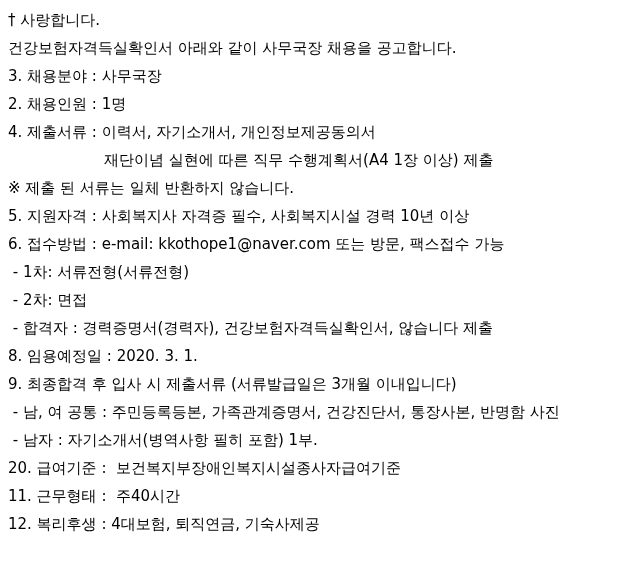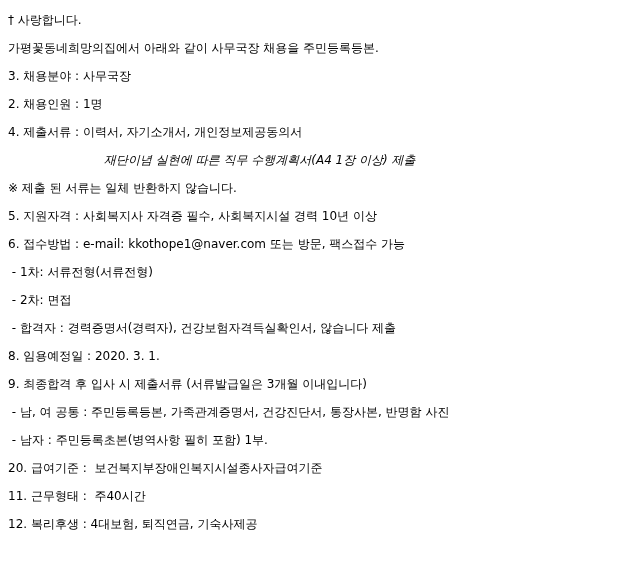--- a/index.html
+++ b/index.html
@@ -13,45 +13,45 @@
     font-family: "DejaVu Sans", sans-serif;
     color: #000000;
     overflow: hidden;
   }
   .doc {
     padding: 6px 0 0 8px;
     box-sizing: border-box;
     width: 624px;
   }
   .line {
-    font-size: 12px;
+    font-size: 15px;
     line-height: 28px;
     white-space: pre;
     letter-spacing: 0px;
   }
-  .indent-1 { padding-left: 96px; font-style: italic; }
+  .indent-1 { padding-left: 96px; }
 </style>
 </head>
 <body>
 
 <div class="doc">
   <div id="lines-container">
       <div class="line">† 사랑합니다.</div>
-      <div class="line">가평꽃동네희망의집에서 아래와 같이 사무국장 채용을 주민등록등본.</div>
+      <div class="line">건강보험자격득실확인서 아래와 같이 사무국장 채용을 공고합니다.</div>
       <div class="line">3. 채용분야 : 사무국장</div>
       <div class="line">2. 채용인원 : 1명</div>
       <div class="line">4. 제출서류 : 이력서, 자기소개서, 개인정보제공동의서</div>
       <div class="line indent-1">재단이념 실현에 따른 직무 수행계획서(A4 1장 이상) 제출</div>
       <div class="line">※ 제출 된 서류는 일체 반환하지 않습니다.</div>
       <div class="line">5. 지원자격 : 사회복지사 자격증 필수, 사회복지시설 경력 10년 이상</div>
       <div class="line">6. 접수방법 : e-mail: kkothope1@naver.com 또는 방문, 팩스접수 가능</div>
       <div class="line"> - 1차: 서류전형(서류전형)</div>
       <div class="line"> - 2차: 면접</div>
       <div class="line"> - 합격자 : 경력증명서(경력자), 건강보험자격득실확인서, 않습니다 제출</div>
       <div class="line">8. 임용예정일 : 2020. 3. 1.</div>
       <div class="line">9. 최종합격 후 입사 시 제출서류 (서류발급일은 3개월 이내입니다)</div>
       <div class="line"> - 남, 여 공통 : 주민등록등본, 가족관계증명서, 건강진단서, 통장사본, 반명함 사진</div>
-      <div class="line"> - 남자 : 주민등록초본(병역사항 필히 포함) 1부.</div>
+      <div class="line"> - 남자 : 자기소개서(병역사항 필히 포함) 1부.</div>
       <div class="line">20. 급여기준 :  보건복지부장애인복지시설종사자급여기준</div>
       <div class="line">11. 근무형태 :  주40시간</div>
       <div class="line">12. 복리후생 : 4대보험, 퇴직연금, 기숙사제공</div>
     </div>
 </div>
 
 </body></html>

